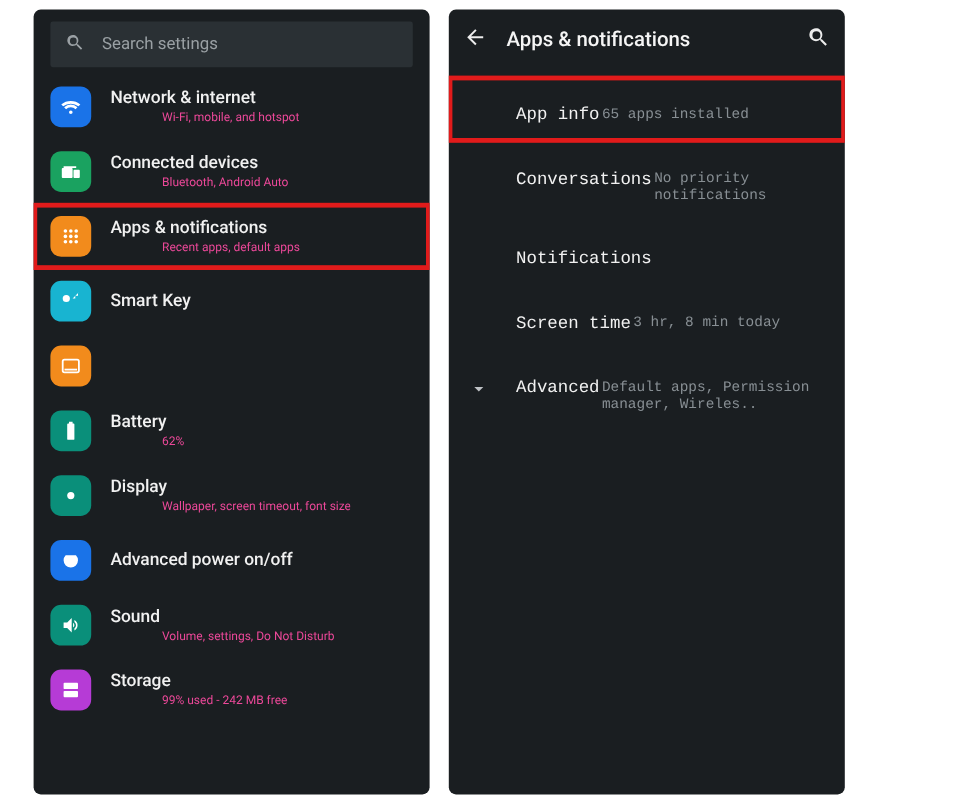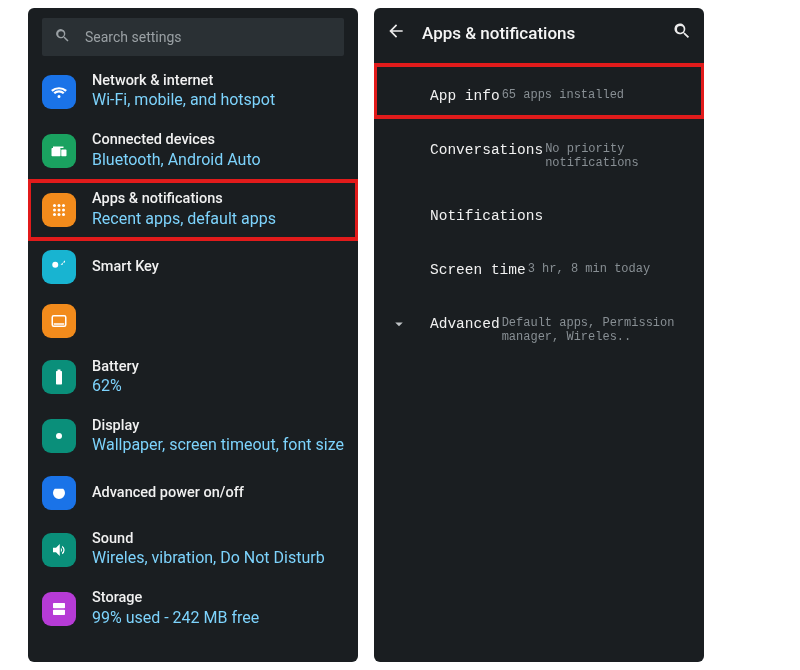--- a/index.html
+++ b/index.html
@@ -50,21 +50,21 @@
   }
   .icon-badge {
     width: 34px; height: 34px;
     border-radius: 9px;
     display: flex; align-items: center; justify-content: center;
     flex-shrink: 0;
   }
   .icon-badge svg { width: 18px; height: 18px; fill: #fff; }
   .item-text { display: flex; flex-direction: column; gap: 1px; min-width: 0; }
   .item-title { font-size: 14.5px; color: #f1f1f1; font-weight: 500; line-height: 1.2; }
-  .item-sub   { font-size: 16px;  color: #7dd3fc; line-height: 1.3; white-space: nowrap; overflow: hidden; text-overflow: ellipsis; }
+  .item-sub   { font-size: 10px;  color: #ec4899; line-height: 1.3; white-space: nowrap; overflow: hidden; text-overflow: ellipsis; margin-left: 43px; }
   
   .appbar {
     display: flex; align-items: center;
     height: 50px; padding: 0 12px; gap: 16px;
   }
   .appbar svg { width: 20px; height: 20px; fill: #ececec; }
   .appbar-title { flex: 1; font-size: 17px; font-weight: 500; color: #f5f5f5; }
   .appnot-list { display: flex; flex-direction: column; padding: 6px 0; }
   .appnot-item {
     padding: 24px 16px 14px 56px;
@@ -245,21 +245,21 @@
     </div>
 
     <div class="setting-item">
       <span class="icon-badge" style="background:#0a8f7a">
           <svg>
             <use href="#i-sound"></use>
           </svg>
         </span>
       <span class="item-text">
         <span class="item-title">Sound</span>
-        <span class="item-sub">Wireles, vibration, Do Not Disturb</span>
+        <span class="item-sub">Volume, settings, Do Not Disturb</span>
       </span>
     </div>
 
     <div class="setting-item">
       <span class="icon-badge" style="background:#b63bd6">
           <svg>
             <use href="#i-storage"></use>
           </svg>
         </span>
       <span class="item-text">

